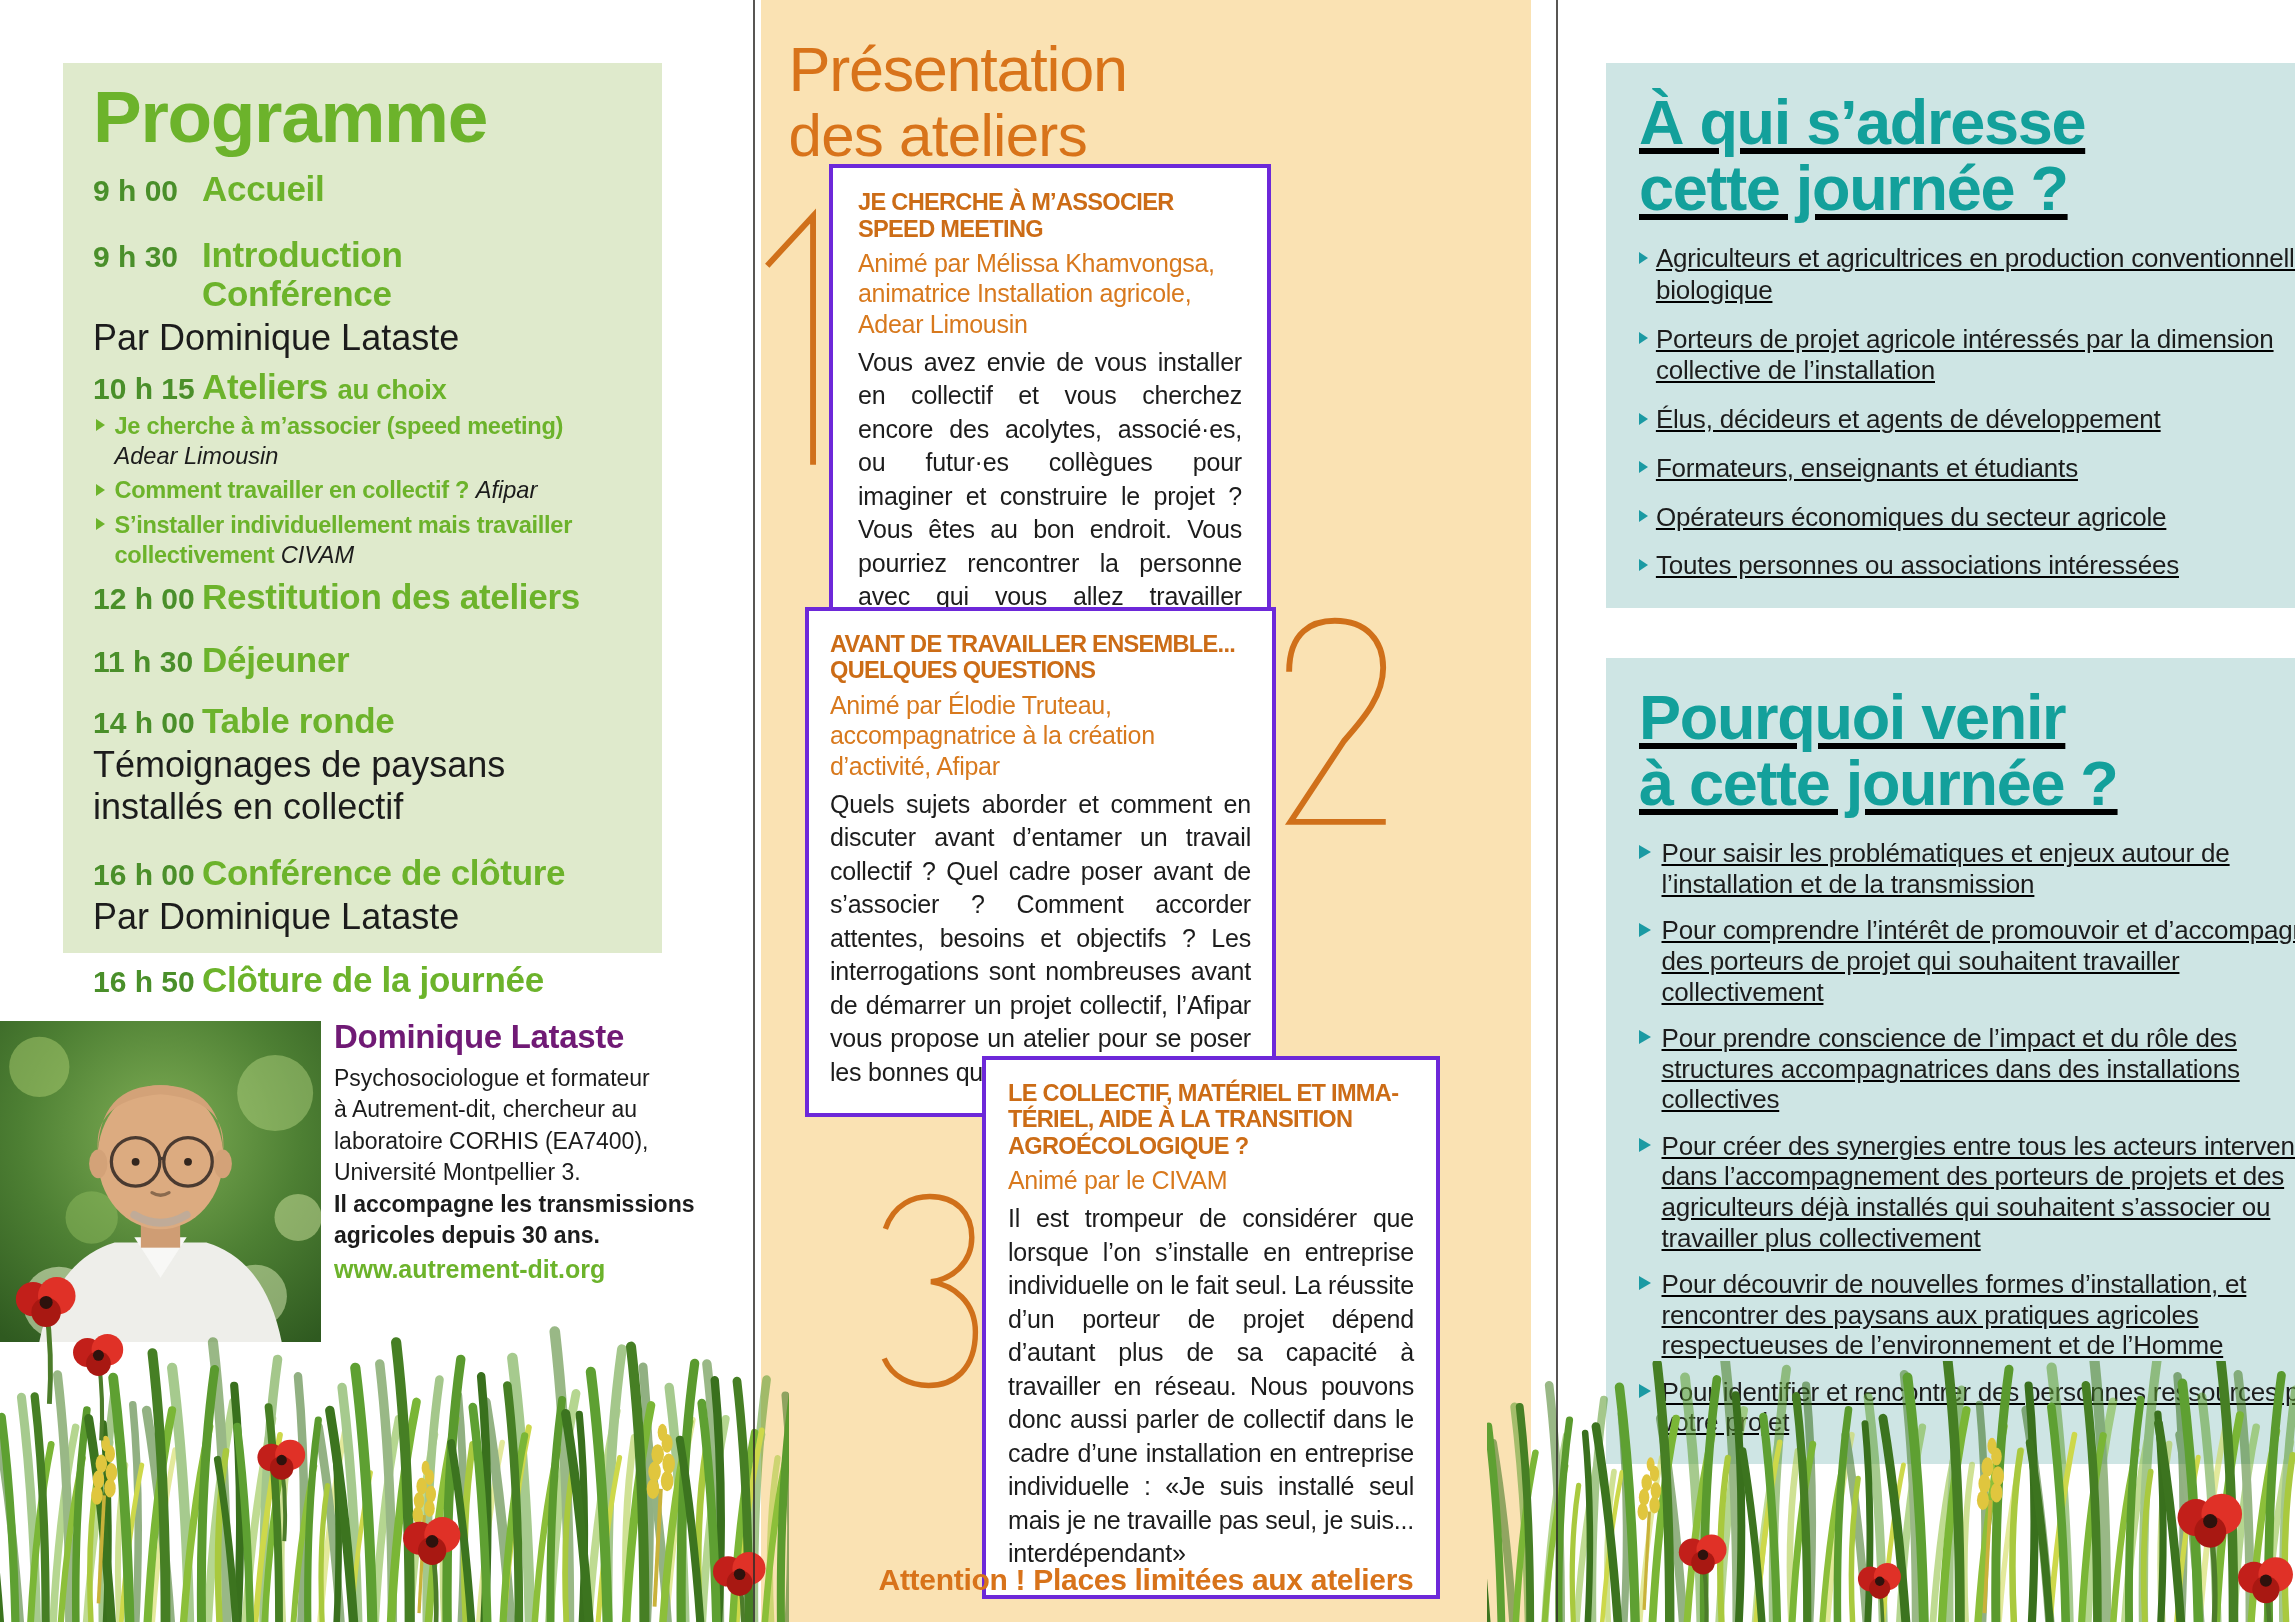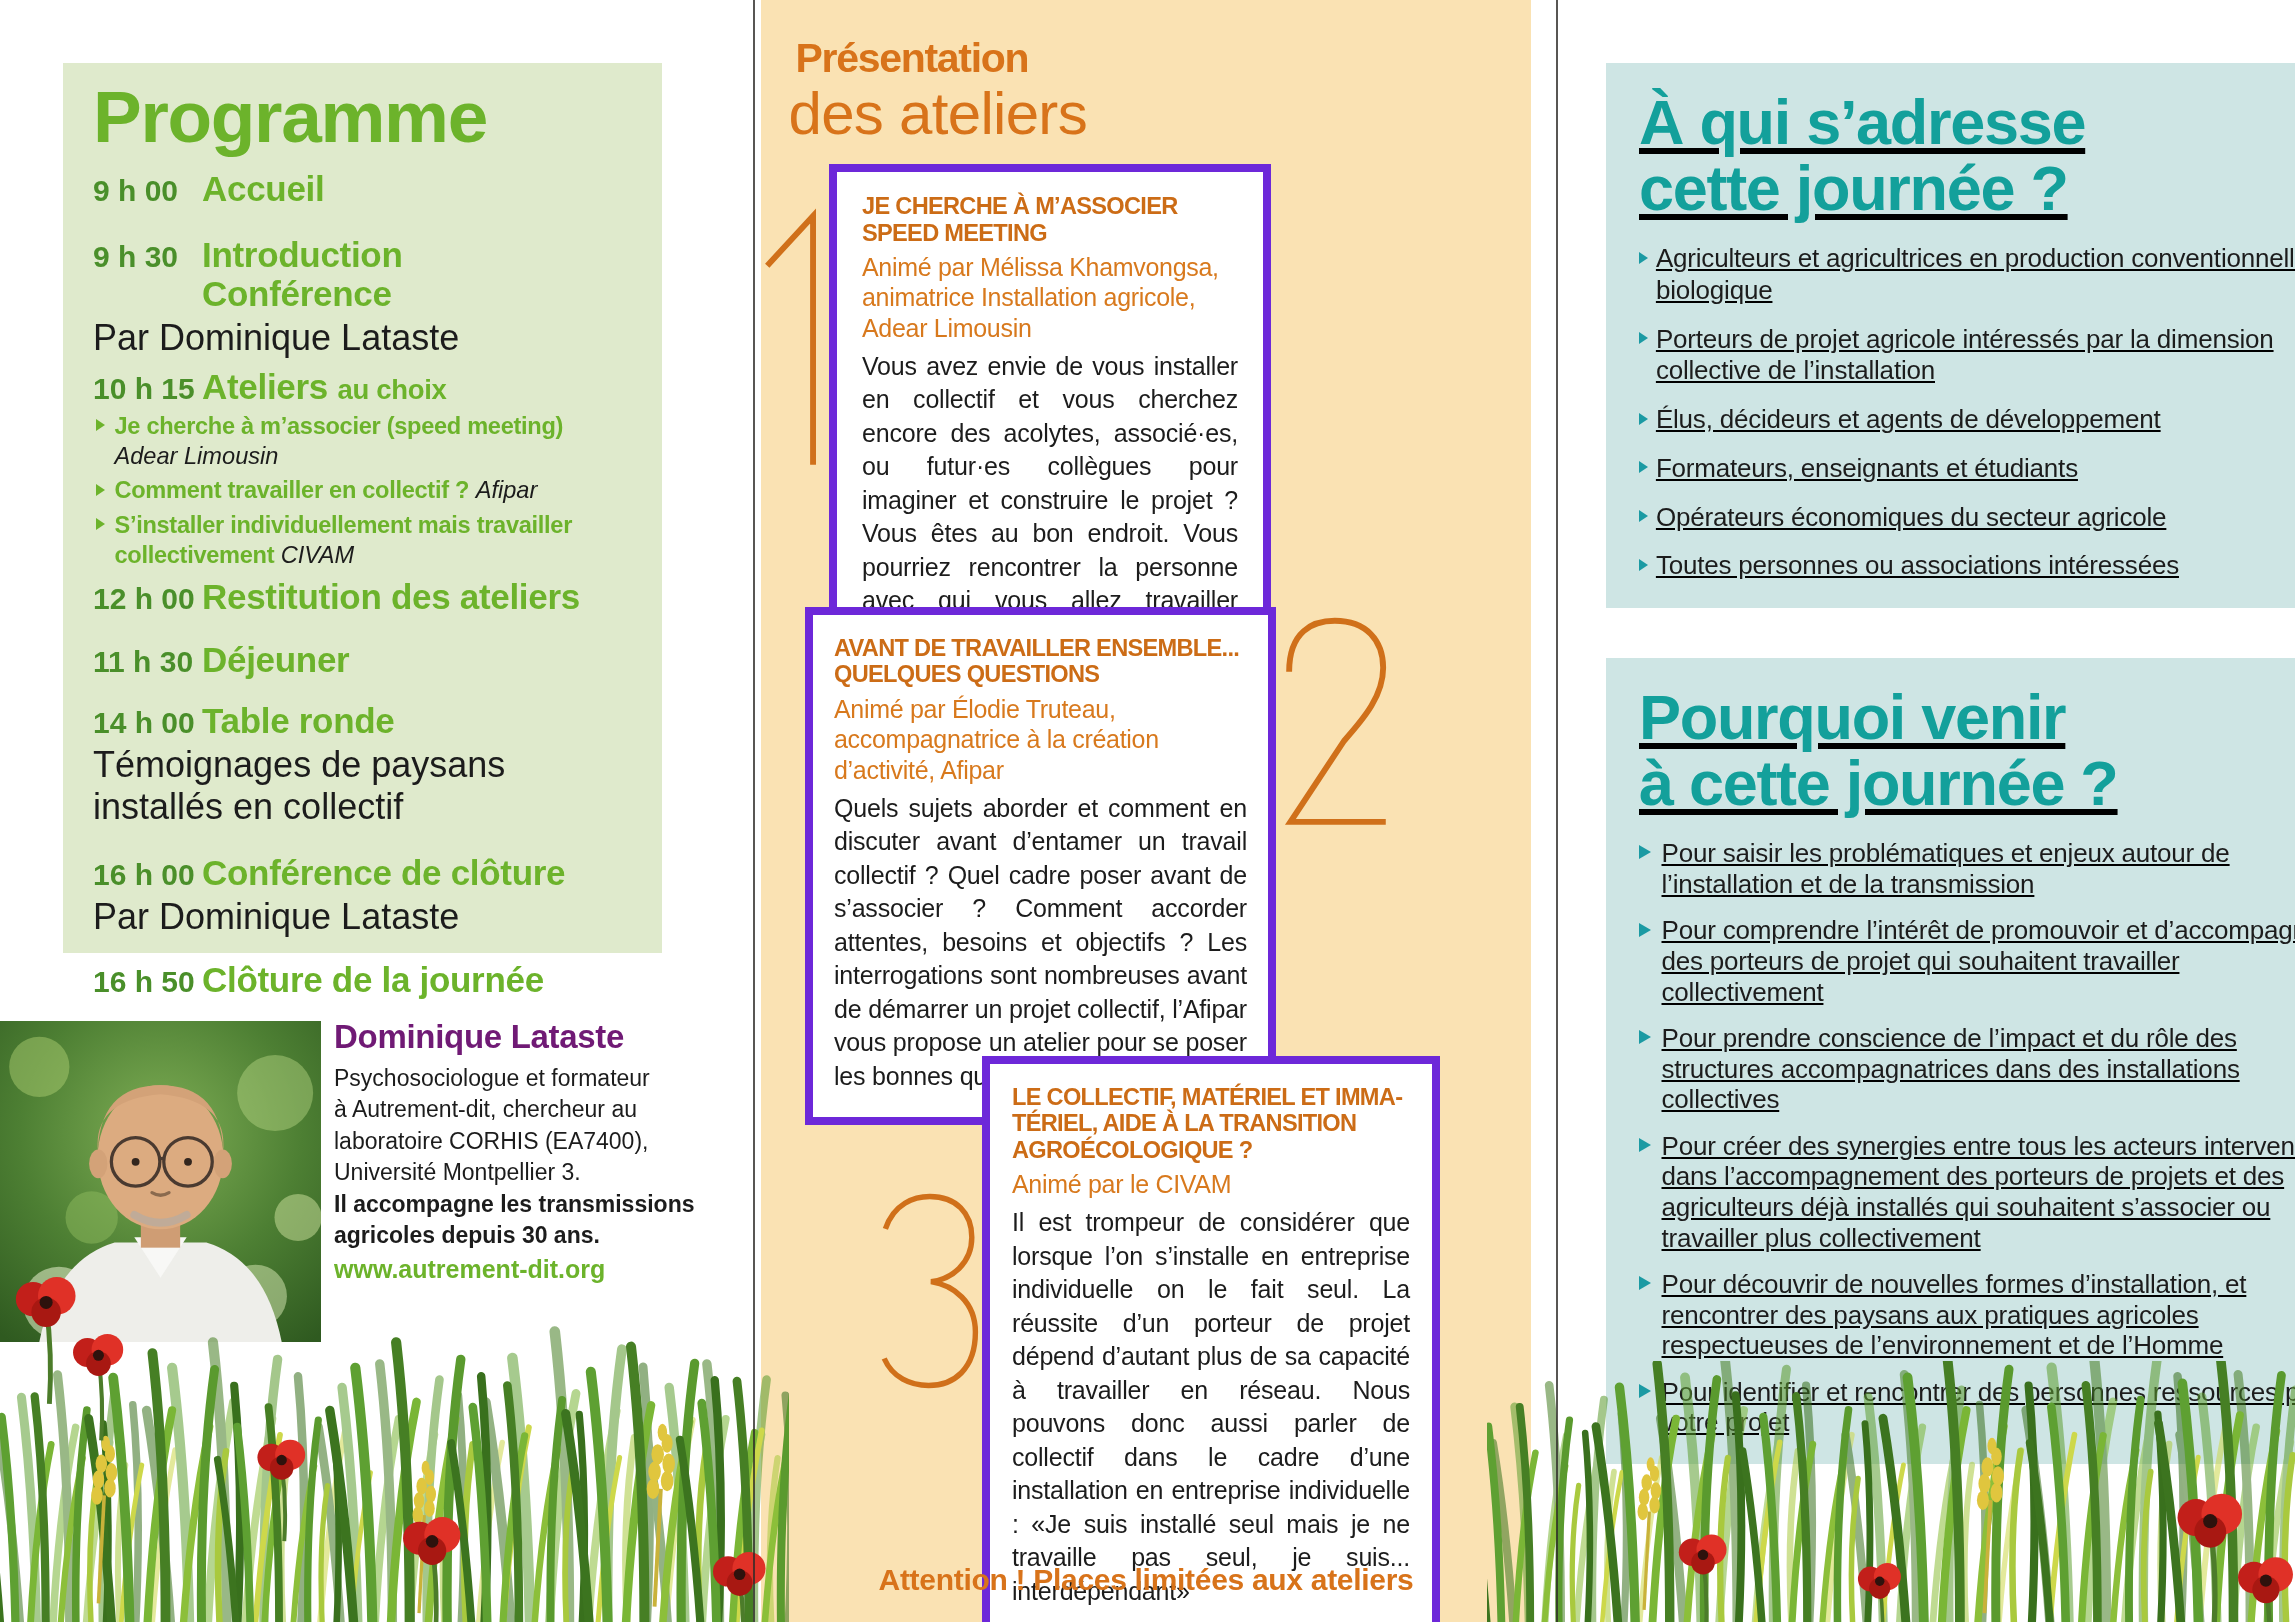--- a/index.html
+++ b/index.html
@@ -34,23 +34,23 @@
   #speaker-photo{position:absolute;left:0;top:1021px;width:321px;height:321px;z-index:3;}
   #speaker-bio{position:absolute;left:334px;top:1018px;width:373px;z-index:3;}
   .bio-name{font-size:33px;font-weight:bold;color:#701a75;margin-bottom:6.5px;letter-spacing:-0.3px;}
   .bio-lines{font-size:23px;color:#1c1c1c;line-height:1.37;}
   .bio-bold{font-size:23px;color:#1c1c1c;line-height:1.37;font-weight:bold;}
   .bio-site{font-size:25px;font-weight:bold;color:#6cb32b;text-decoration:none;display:inline-block;margin-top:3.9px;}
 
   
   #middle-panel{position:absolute;left:761px;top:0;width:770px;height:1623px;background:#fae2b3;z-index:2;}
   #pres-title{position:absolute;left:27.5px;top:38px;line-height:1;}
-  .pres-t1{font-size:41px;font-weight:bold;color:#d8731a;letter-spacing:-1.3px;margin-left:7px;}
+  .pres-t1{font-size:63px;font-weight:normal;color:#d8731a;letter-spacing:-1.3px;}
   .pres-t2{font-size:60px;font-weight:normal;color:#d8731a;margin-top:5.2px;letter-spacing:-0.7px;}
-  .atelier{position:absolute;background:#ffffff;border:8px solid #6d28d9;box-sizing:border-box;}
+  .atelier{position:absolute;background:#ffffff;border:4px solid #6d28d9;box-sizing:border-box;}
   #atelier-1{left:68px;top:164px;width:442px;padding:21px 25px 23.6px 25px;}
   #atelier-2{left:44px;top:607px;width:471px;padding:19.6px 21px 23.6px 21px;}
   #atelier-3{left:221px;top:1056px;width:458px;padding:19.6px 22px 23.6px 22px;}
   .at-heading{font-size:23.6px;font-weight:bold;color:#cc6c16;line-height:1.14;letter-spacing:-0.7px;}
   .at-facilitator{font-size:25px;color:#d8791d;line-height:1.22;margin-top:5.2px;letter-spacing:-0.3px;}
   .at-body{font-size:25px;color:#1c1c1c;line-height:1.34;margin-top:6.5px;text-align:justify;letter-spacing:-0.2px;}
   .at-num{position:absolute;z-index:3;}
   #num-1{left:1.3px;top:208px;} #num-2{left:519px;top:614px;} #num-3{left:116px;top:1170px;}
   #attention-note{position:absolute;left:0;top:1563px;width:100%;text-align:center;
     font-size:30px;font-weight:bold;color:#d8731a;letter-spacing:-0.3px;}

